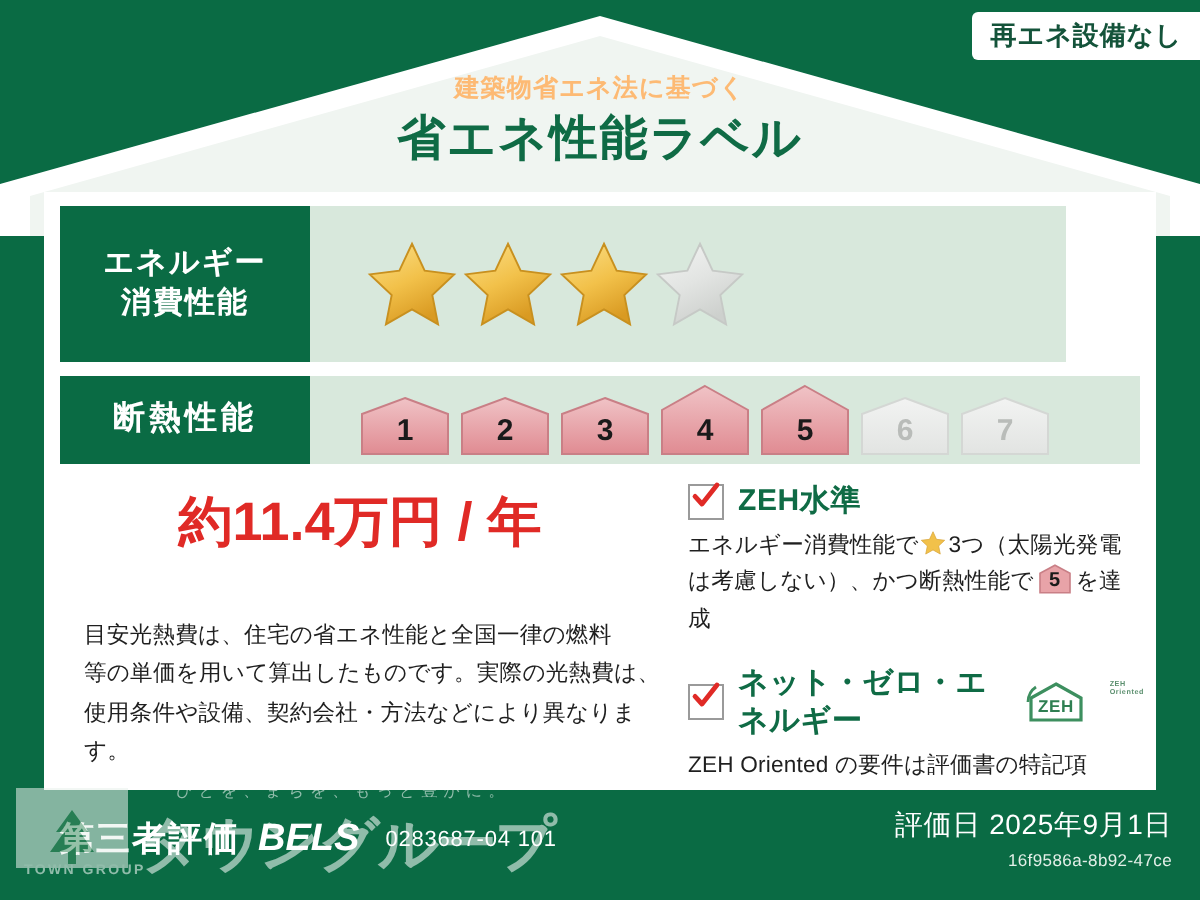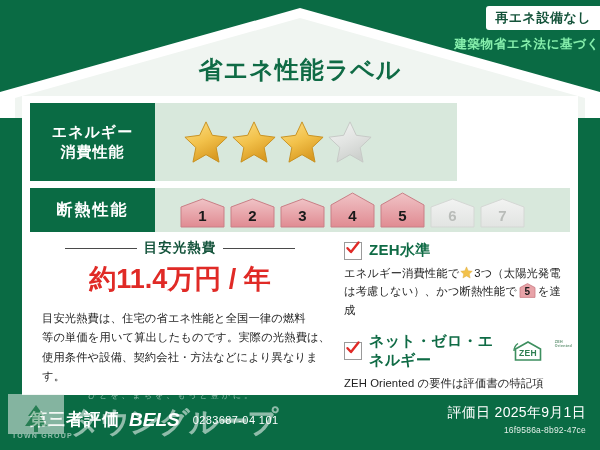--- a/index.html
+++ b/index.html
@@ -33,22 +33,22 @@
   .roof{
     position:absolute;left:0;top:0;width:600px;height:118px;
     z-index:1;
   }
 
   .head-texts{
     position:absolute;left:0;top:38px;width:600px;
     text-align:center;z-index:4;
   }
   .head-sub{
-    font-size:12.5px;font-weight:bold;color:#86efac;
-    letter-spacing:.6px;line-height:1;text-align:right;
+    font-size:12.5px;font-weight:bold;color:#fdba74;
+    letter-spacing:.6px;line-height:1;
   }
   .head-main{
     font-size:24px;font-weight:bold;color:#0f6b45;
     letter-spacing:1px;line-height:1;margin-top:7px;
   }
 
   
   .panel{
     position:absolute;left:22px;top:96px;width:556px;height:299px;
     background:#ffffff;z-index:3;
@@ -64,21 +64,21 @@
     display:flex;flex-direction:column;
     align-items:center;justify-content:center;
     font-weight:bold;font-size:15px;line-height:1.35;
     letter-spacing:1px;
   }
   .row-value{
     flex:1;background:#d8e8dc;
     display:flex;align-items:center;
   }
 
-  #energy-row{position:absolute;left:8px;top:7px;width:427px;height:78px;}
+  #energy-row{position:absolute;left:8px;top:7px;width:503px;height:78px;}
   #insul-row{position:absolute;left:8px;top:92px;width:540px;height:44px;}
   #insul-row .row-label{font-size:16px;letter-spacing:2px;}
 
   .stars{display:flex;align-items:center;gap:2px;padding-left:28px;}
   .star{width:46px;height:46px;display:block;}
 
   .houses{display:flex;align-items:flex-end;gap:3px;padding-left:24px;}
   .house{
     position:relative;width:47px;
     display:flex;align-items:flex-end;justify-content:center;
@@ -346,25 +346,20 @@
                 </defs>
                 <polygon points="23.5,1 45,9 45,29 2,29 2,9" fill="url(#hg7)" stroke="#d4d7d4" stroke-width="1"></polygon>
               </svg>
               <span>7</span>
             </div>
           </div>
       </div>
     </div>
 
     <div class="cost">
-      <div class="cost-head">
-        <span class="rule"></span>
-        <span>目安光熱費</span>
-        <span class="rule"></span>
-      </div>
       <div class="cost-amount">約11.4万円 / 年</div>
     </div>
 
     <div class="note">
       <div>目安光熱費は、住宅の省エネ性能と全国一律の燃料</div>
       <div>等の単価を用いて算出したものです。実際の光熱費は、</div>
       <div>使用条件や設備、契約会社・方法などにより異なります。</div>
     </div>
 
     <div class="zeh-col">

